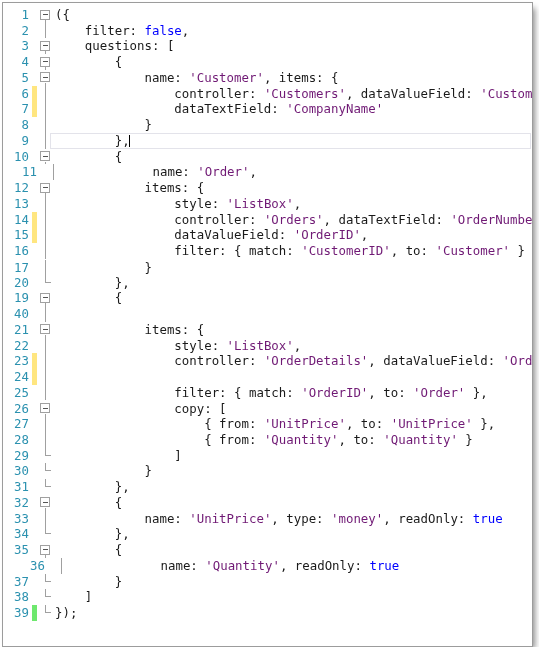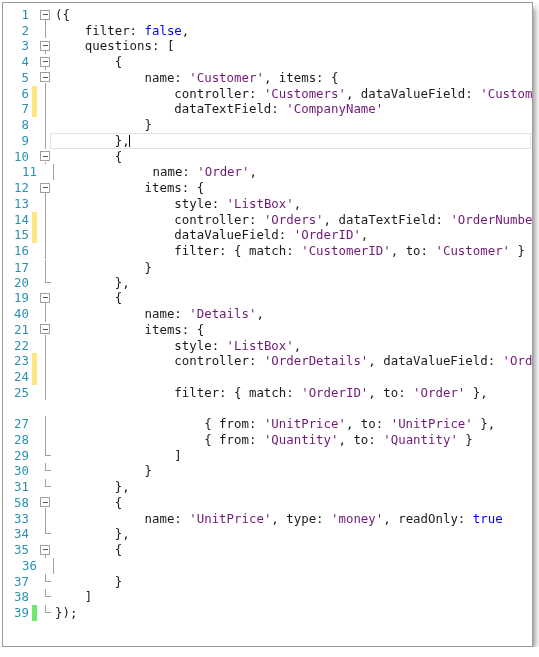--- a/index.html
+++ b/index.html
@@ -147,33 +147,34 @@
       <div class="line-row" style="top: 145.66px; position: absolute; left: 0px; right: 0px;"><span class="gutter-num">10</span><span class="fold-col"><span class="fold-box"></span><span class="fold-line" style="top: 13px; bottom: 0px;"></span></span><span class="code-text"><span class="tok-pl">        {</span></span></div>
       <div class="line-row" style="top: 161.4px; position: absolute; left: 8px; right: 0px;"><span class="gutter-num">11</span><span class="fold-col"><span class="fold-line"></span></span><span class="code-text"><span class="tok-pl">            name: </span><span class="tok-str">'Order'</span><span class="tok-pl">,</span></span></div>
       <div class="line-row" style="top: 177.14px; position: absolute; left: 0px; right: 0px;"><span class="gutter-num">12</span><span class="fold-col"><span class="fold-box"></span><span class="fold-line" style="top: 13px; bottom: 0px;"></span></span><span class="code-text"><span class="tok-pl">            items: {</span></span></div>
       <div class="line-row" style="top: 192.88px; position: absolute; left: 0px; right: 0px; text-decoration: underline;"><span class="gutter-num">13</span><span class="fold-col"><span class="fold-line"></span></span><span class="code-text"><span class="tok-pl">                style: </span><span class="tok-str">'ListBox'</span><span class="tok-pl">,</span></span></div>
       <div class="line-row" style="top: 208.62px; position: absolute; left: 0px; right: 0px;"><span class="gutter-num">14</span><span class="change-bar modified"></span><span class="fold-col"><span class="fold-line"></span></span><span class="code-text"><span class="tok-pl">                controller: </span><span class="tok-str">'Orders'</span><span class="tok-pl">, dataTextField: </span><span class="tok-str">'OrderNumber'</span></span></div>
       <div class="line-row" style="top: 224.36px; position: absolute; left: 0px; right: 0px;"><span class="gutter-num">15</span><span class="change-bar modified"></span><span class="fold-col"><span class="fold-line"></span></span><span class="code-text"><span class="tok-pl">                dataValueField: </span><span class="tok-str">'OrderID'</span><span class="tok-pl">,</span></span></div>
       <div class="line-row" style="top: 240.1px; position: absolute; left: 0px; right: 0px;"><span class="gutter-num">16</span><span class="fold-col"><span class="fold-line"></span></span><span class="code-text"><span class="tok-pl">                filter: { match: </span><span class="tok-str">'CustomerID'</span><span class="tok-pl">, to: </span><span class="tok-str">'Customer'</span><span class="tok-pl"> }</span></span></div>
       <div class="line-row" style="top: 257px; position: absolute; left: 0px; right: 0px;"><span class="gutter-num">17</span><span class="fold-col"><span class="fold-line"></span></span><span class="code-text"><span class="tok-pl">            }</span></span></div>
       <div class="line-row" style="top: 271.58px; position: absolute; left: 0px; right: 0px;"><span class="gutter-num">20</span><span class="fold-col"><span class="fold-line half-top"></span><span class="fold-end"></span></span><span class="code-text"><span class="tok-pl">        },</span></span></div>
       <div class="line-row" style="top: 287.32px; position: absolute; left: 0px; right: 0px;"><span class="gutter-num">19</span><span class="fold-col"><span class="fold-box"></span><span class="fold-line" style="top: 13px; bottom: 0px;"></span></span><span class="code-text"><span class="tok-pl">        {</span></span></div>
-      <div class="line-row" style="top: 303.06px; position: absolute; left: 0px; right: 0px;"><span class="gutter-num">40</span><span class="fold-col"><span class="fold-line"></span></span><span class="code-text"><span class="tok-pl">            name: </span><span class="tok-str">'Details'</span><span class="tok-pl">,</span></span></div>
+      <div class="line-row" style="top: 303.06px; position: absolute; left: 0px; right: 0px;"><span class="gutter-num">40</span><span class="fold-col"><span class="fold-line"></span></span></div>
       <div class="line-row" style="top: 318.8px; position: absolute; left: 0px; right: 0px;"><span class="gutter-num">21</span><span class="fold-col"><span class="fold-box"></span><span class="fold-line" style="top: 13px; bottom: 0px;"></span></span><span class="code-text"><span class="tok-pl">            items: {</span></span></div>
       <div class="line-row" style="top: 334.54px; position: absolute; left: 0px; right: 0px;"><span class="gutter-num">22</span><span class="fold-col"><span class="fold-line"></span></span><span class="code-text"><span class="tok-pl">                style: </span><span class="tok-str">'ListBox'</span><span class="tok-pl">,</span></span></div>
       <div class="line-row" style="top: 350.28px; position: absolute; left: 0px; right: 0px;"><span class="gutter-num">23</span><span class="change-bar modified"></span><span class="fold-col"><span class="fold-line"></span></span><span class="code-text"><span class="tok-pl">                controller: </span><span class="tok-str">'OrderDetails'</span><span class="tok-pl">, dataValueField: </span><span class="tok-str">'OrderID'</span></span></div>
       <div class="line-row" style="top: 366.02px; position: absolute; left: 0px; right: 0px;"><span class="gutter-num">24</span><span class="change-bar modified"></span><span class="fold-col"><span class="fold-line"></span></span></div>
       <div class="line-row" style="top: 381.76px; position: absolute; left: 0px; right: 0px;"><span class="gutter-num">25</span><span class="fold-col"><span class="fold-line"></span></span><span class="code-text"><span class="tok-pl">                filter: { match: </span><span class="tok-str">'OrderID'</span><span class="tok-pl">, to: </span><span class="tok-str">'Order'</span><span class="tok-pl"> },</span></span></div>
+      <div class="line-row" style="top: 397.5px; position: absolute; left: 0px; right: 0px;"><span class="gutter-num">26</span><span class="fold-col"><span class="fold-box"></span><span class="fold-line" style="top: 13px; bottom: 0px;"></span></span><span class="code-text"><span class="tok-pl">                copy: [</span></span></div>
       <div class="line-row" style="top: 413.24px; position: absolute; left: 0px; right: 0px;"><span class="gutter-num">27</span><span class="fold-col"><span class="fold-line"></span></span><span class="code-text"><span class="tok-pl">                    { from: </span><span class="tok-str">'UnitPrice'</span><span class="tok-pl">, to: </span><span class="tok-str">'UnitPrice'</span><span class="tok-pl"> },</span></span></div>
       <div class="line-row" style="top: 428.98px; position: absolute; left: 0px; right: 0px;"><span class="gutter-num">28</span><span class="fold-col"><span class="fold-line"></span></span><span class="code-text"><span class="tok-pl">                    { from: </span><span class="tok-str">'Quantity'</span><span class="tok-pl">, to: </span><span class="tok-str">'Quantity'</span><span class="tok-pl"> }</span></span></div>
       <div class="line-row" style="top: 444.72px; position: absolute; left: 0px; right: 2px;"><span class="gutter-num">29</span><span class="fold-col"><span class="fold-line half-top"></span><span class="fold-end"></span></span><span class="code-text"><span class="tok-pl">                ]</span></span></div>
       <div class="line-row" style="top: 460.46px; position: absolute; left: 0px; right: 0px;"><span class="gutter-num">30</span><span class="fold-col"><span class="fold-line half-top"></span><span class="fold-end"></span></span><span class="code-text"><span class="tok-pl">            }</span></span></div>
       <div class="line-row" style="top: 476.2px; position: absolute; left: 0px; right: 0px; text-decoration: underline;"><span class="gutter-num">31</span><span class="fold-col"><span class="fold-line half-top"></span><span class="fold-end"></span></span><span class="code-text"><span class="tok-pl">        },</span></span></div>
-      <div class="line-row" style="top: 491.94px; position: absolute; left: 0px; right: 0px;"><span class="gutter-num">58</span><span class="fold-col"><span class="fold-box"></span><span class="fold-line" style="top: 13px; bottom: 0px;"></span></span><span class="code-text"><span class="tok-pl">        {</span></span></div>
+      <div class="line-row" style="top: 491.94px; position: absolute; left: 0px; right: 0px;"><span class="gutter-num">32</span><span class="fold-col"><span class="fold-box"></span><span class="fold-line" style="top: 13px; bottom: 0px;"></span></span><span class="code-text"><span class="tok-pl">        {</span></span></div>
       <div class="line-row" style="top: 507.68px; position: absolute; left: 0px; right: 0px;"><span class="gutter-num">33</span><span class="fold-col"><span class="fold-line"></span></span><span class="code-text"><span class="tok-pl">            name: </span><span class="tok-str">'UnitPrice'</span><span class="tok-pl">, type: </span><span class="tok-str">'money'</span><span class="tok-pl">, readOnly: </span><span class="tok-kw">true</span></span></div>
       <div class="line-row" style="top: 523.42px; position: absolute; left: 0px; right: 0px;"><span class="gutter-num">34</span><span class="fold-col"><span class="fold-line half-top"></span><span class="fold-end"></span></span><span class="code-text"><span class="tok-pl">        },</span></span></div>
       <div class="line-row" style="top: 539.16px; position: absolute; left: 0px; right: 0px;"><span class="gutter-num">35</span><span class="fold-col"><span class="fold-box"></span><span class="fold-line" style="top: 13px; bottom: 0px;"></span></span><span class="code-text"><span class="tok-pl">        {</span></span></div>
-      <div class="line-row" style="top: 554.9px; position: absolute; left: 8px; right: 0px;"><span class="gutter-num">36</span><span class="fold-col"><span class="fold-line"></span></span></div>
+      <div class="line-row" style="top: 554.9px; position: absolute; left: 16px; right: 0px;"><span class="gutter-num">36</span><span class="fold-col"><span class="fold-line"></span></span><span class="code-text"><span class="tok-pl">            name: </span><span class="tok-str">'Quantity'</span><span class="tok-pl">, readOnly: </span><span class="tok-kw">true</span></span></div>
       <div class="line-row" style="top: 570.64px; position: absolute; left: 0px; right: 0px;"><span class="gutter-num">37</span><span class="fold-col"><span class="fold-line half-top"></span><span class="fold-end"></span></span><span class="code-text"><span class="tok-pl">        }</span></span></div>
       <div class="line-row" style="top: 586.38px; position: absolute; left: 0px; right: 0px;"><span class="gutter-num">38</span><span class="fold-col"><span class="fold-line half-top"></span><span class="fold-end"></span></span><span class="code-text"><span class="tok-pl">    ]</span></span></div>
       <div class="line-row" style="top: 602.12px; position: absolute; left: 0px; right: 0px;"><span class="gutter-num">39</span><span class="change-bar saved"></span><span class="fold-col"><span class="fold-line half-top"></span><span class="fold-end"></span></span><span class="code-text"><span class="tok-pl">});</span></span></div>
     </div>
 </div>
 
 </body></html>

